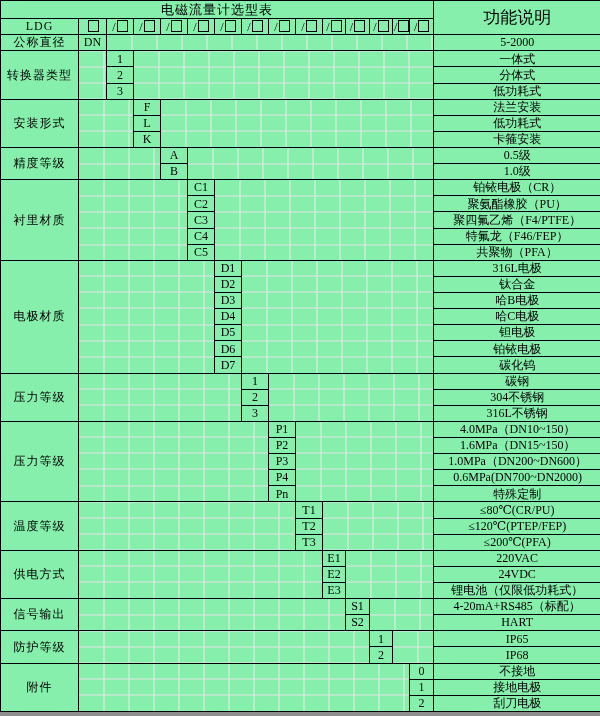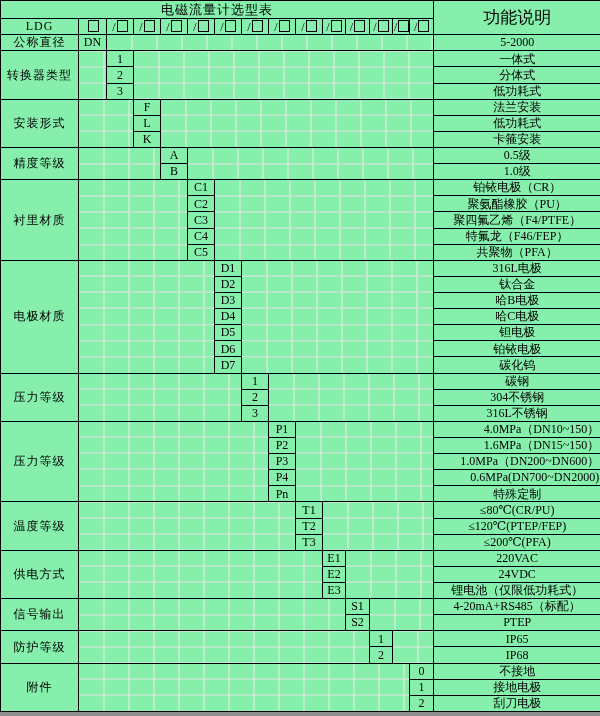--- a/index.html
+++ b/index.html
@@ -9,21 +9,21 @@
   td{border:1px solid #000;padding:0 1px;text-align:center;vertical-align:middle;
      overflow:hidden;white-space:nowrap;line-height:1.05;}
   tr{height:16px;}
   tr.r-title{height:18px;}
   td.title{font-size:13px;letter-spacing:1px;}
   td.fn{font-size:17px;}
   td.label{letter-spacing:1px;margin-left:32px;}
   td.ghost{background-image:
       repeating-linear-gradient(to bottom, transparent 0px, transparent 15.15px, #e3e3e3 15.15px, #e3e3e3 16.15px),
       repeating-linear-gradient(to right, transparent 0px, transparent 24px, #ececec 24px, #ececec 25px);}
-  td.desc.left{text-align:right;padding-left:2px;}
+  td.desc.left{text-align:center;padding-left:2px;}
   .box{display:inline-block;width:9px;height:10px;border:1px solid #000;vertical-align:middle;margin:0 0 2px 1px;}
   .slash{display:inline-block;vertical-align:middle;}
   .bottom-bar{width:600px;height:4px;background:#8f8f8f;}
 </style>
 </head>
 <body>
 
 <div class="wrap">
   <table>
     <colgroup>
@@ -237,21 +237,21 @@
         </tr>
         <tr>
           <td class="label" rowspan="2">信号输出</td>
           <td class="ghost" rowspan="2" colspan="10"></td>
           <td class="code">S1</td>
           <td class="ghost" rowspan="2" colspan="3"></td>
           <td class="desc">4-20mA+RS485（标配）</td>
         </tr>
         <tr>
           <td class="code">S2</td>
-          <td class="desc">PTEP</td>
+          <td class="desc">HART</td>
         </tr>
         <tr>
           <td class="label" rowspan="2">防护等级</td>
           <td class="ghost" rowspan="2" colspan="11"></td>
           <td class="code">1</td>
           <td class="ghost" rowspan="2" colspan="2"></td>
           <td class="desc">IP65</td>
         </tr>
         <tr>
           <td class="code">2</td>

